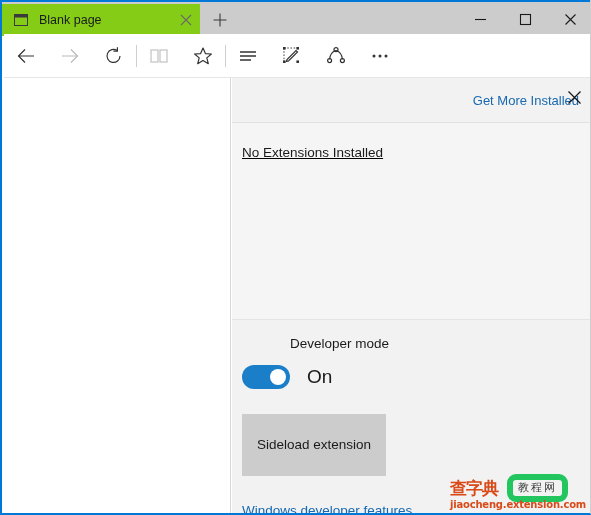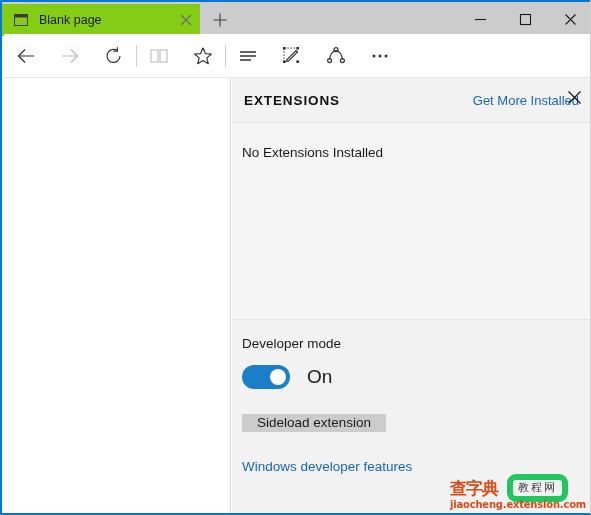--- a/index.html
+++ b/index.html
@@ -175,36 +175,38 @@
     right: 0px; top: 4px;
     width: 34px; height: 30px;
     display: flex; align-items: center; justify-content: center;
     color: #1a1a1a;
   }
   .panel-list {
     position: relative;
     height: 196px;
     background: #f5f5f5;
     border-bottom: 1px solid #e4e4e4;
+    text-decoration: underline;
   }
   .empty-text {
     padding: 22px 0 0 10px;
     font-size: 13.5px;
     color: #1a1a1a;
   }
   .devsection {
     position: relative;
     background: #f2f2f2;
     padding: 16px 0 0 10px;
     height: 194px;
     box-sizing: border-box;
   }
   .dev-label {
     font-size: 13.5px;
     color: #1a1a1a;
+    margin-left: 48px;
   }
   .toggle-row {
     display: flex;
     align-items: center;
     margin-top: 14px;
   }
   .toggle {
     width: 48px; height: 24px;
     border-radius: 12px;
     background: #1a7ec8;
@@ -224,21 +226,21 @@
     color: #1a1a1a;
   }
   .sideload-btn {
     margin-top: 25px;
     display: inline-block;
     background: #cccccc;
     color: #1a1a1a;
     font-family: "Liberation Sans", sans-serif;
     font-size: 13.5px;
     border: 0;
-    padding: 2px 15px;
+    padding: 24px 15px;
     line-height: 1;
   }
   .dev-features-link {
     display: block;
     margin-top: 27px;
     font-size: 13.5px;
     color: #1768b0;
     white-space: nowrap;
   }
 
@@ -405,21 +407,20 @@
         <circle cx="17" cy="11" r="1.5" fill="#333333"></circle>
       </svg>
     </div>
   </div>
 
   <div class="page"></div>
 
   <div class="panel">
 
     <div class="panel-header">
-      <span class="panel-title">EXTENSIONS</span>
       <span class="panel-link">Get More Installed</span>
       <span class="panel-close">
         <svg width="15" height="15" viewBox="0 0 15 15">
           <path d="M1.5 1.5 L13.5 13.5 M13.5 1.5 L1.5 13.5" stroke="#1a1a1a" stroke-width="1.3" fill="none"></path>
         </svg>
       </span>
     </div>
 
     <div class="panel-list">
       <div class="empty-text">No Extensions Installed</div>

